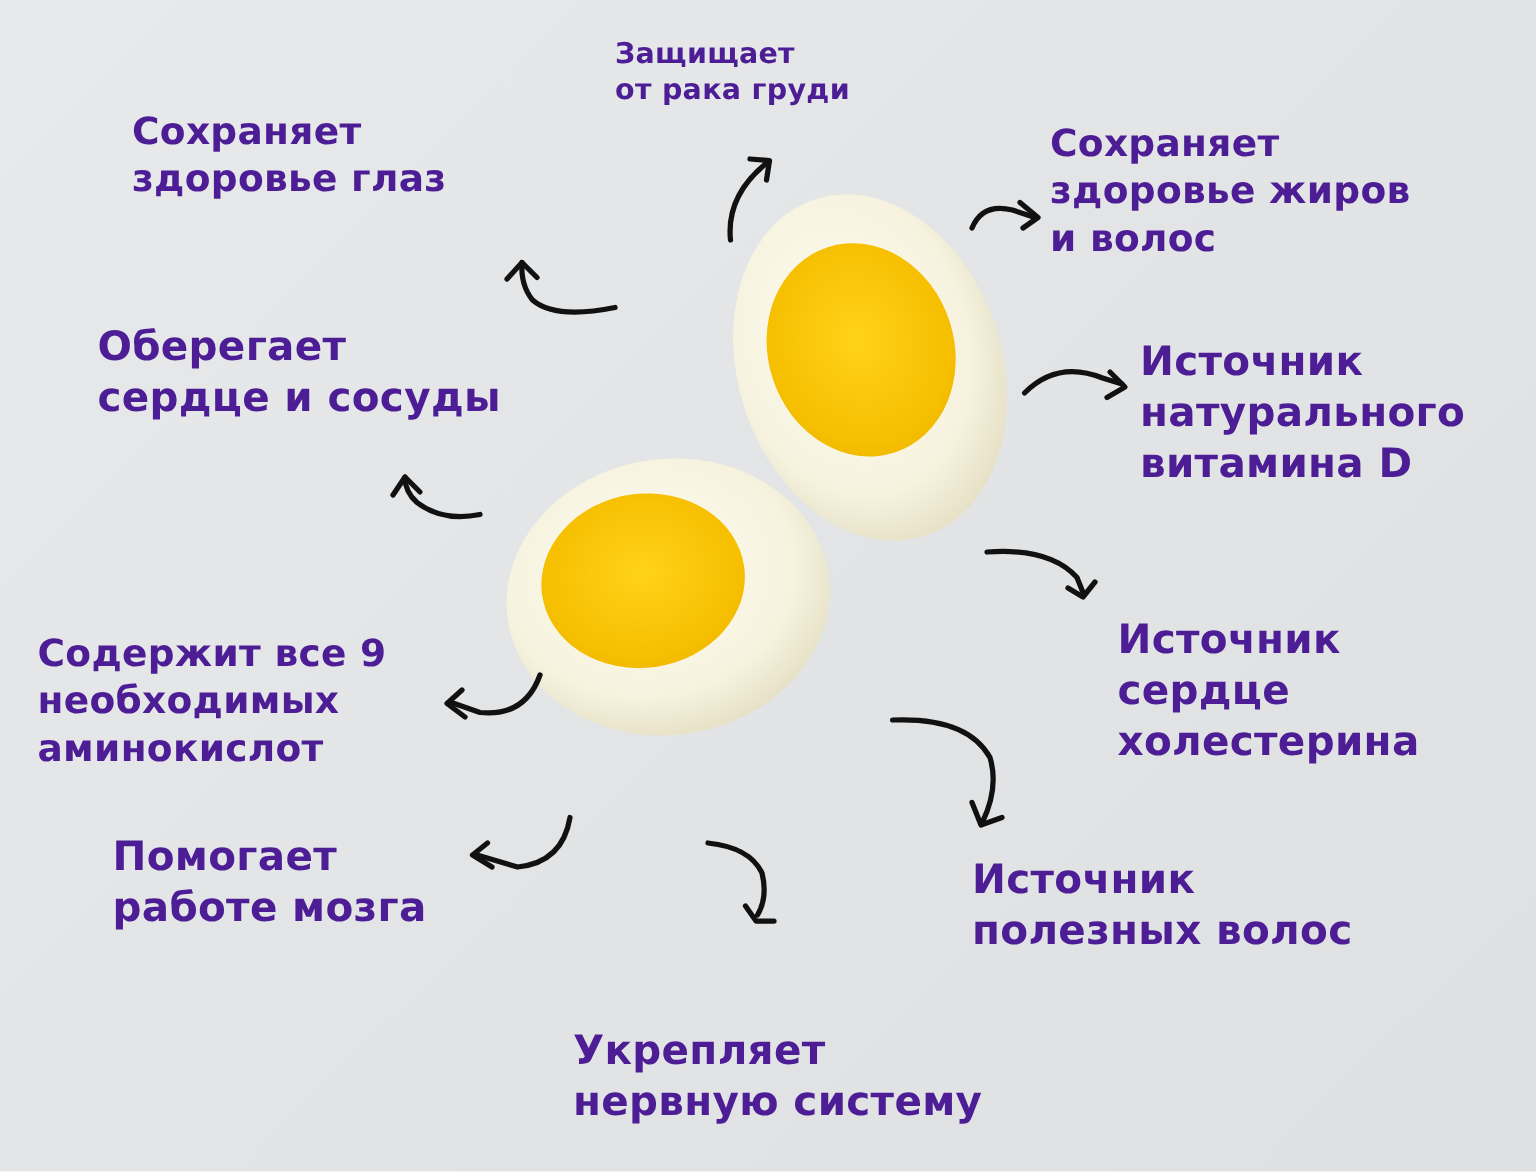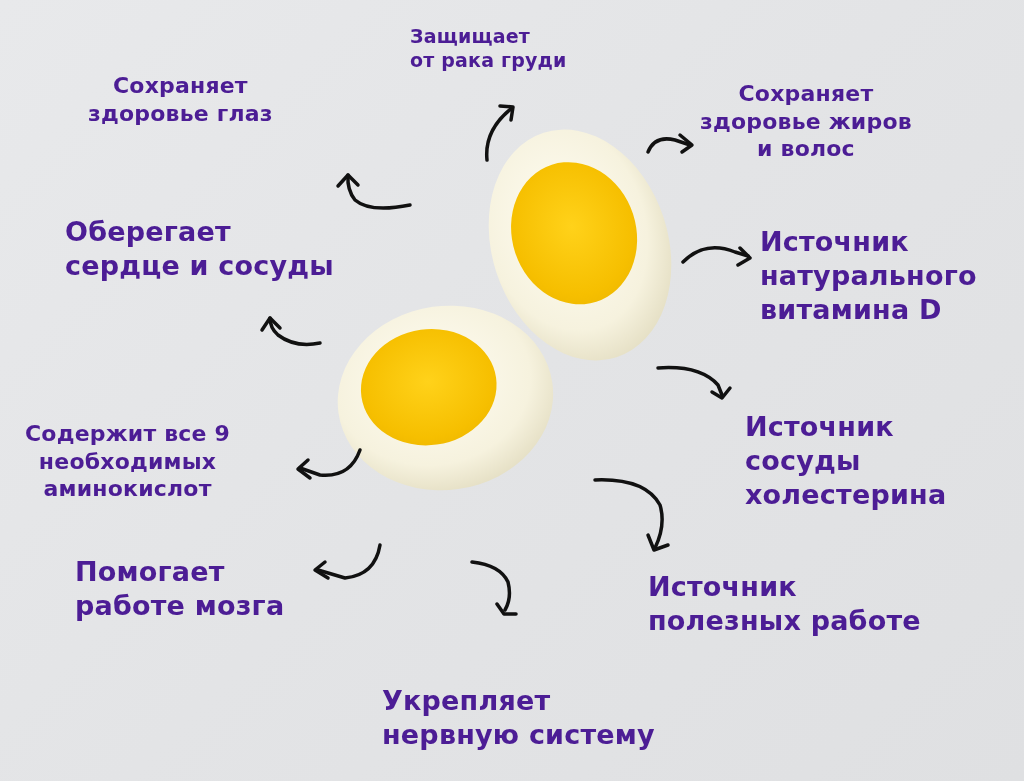--- a/index.html
+++ b/index.html
@@ -12,21 +12,21 @@
     .label {
       position: absolute;
       color: #4c1d95;
       font-weight: bold;
       line-height: 1.25;
       white-space: nowrap;
       letter-spacing: 0.2px;
     }
     .label span { display: block; }
     .big { font-size: 27px; }
-    .med { font-size: 22px; text-align: center; }
+    .med { font-size: 25px; }
     .small { font-size: 19px; }
     svg.arrows { position: absolute; left: 0; top: 0; }
     svg.eggs { position: absolute; left: 0; top: 0; }
   </style>
 </head>
 <body>
 
 <svg class="eggs" width="1024" height="781">
   <defs>
     <radialGradient id="white1" cx="45%" cy="40%" r="65%">
@@ -133,30 +133,30 @@
 </div>
 
 <div class="label med" style="left:25px; top:382px;margin-top:38px;">
   <span>Содержит все 9</span>
   <span>необходимых</span>
   <span>аминокислот</span>
 </div>
 
 <div class="label big" style="left:745px; top:410px;">
   <span>Источник</span>
-  <span>сосуды</span>
+  <span>сердце</span>
   <span>холестерина</span>
 </div>
 
 <div class="label big" style="left:75px; top:555px;">
   <span>Помогает</span>
   <span>работе мозга</span>
 </div>
 
 <div class="label big" style="left:648px; top:570px;">
   <span>Источник</span>
-  <span>полезных работе</span>
+  <span>полезных волос</span>
 </div>
 
 <div class="label big" style="left:382px; top:640px;margin-top:44px;">
   <span>Укрепляет</span>
   <span>нервную систему</span>
 </div>
 
 </body></html>

